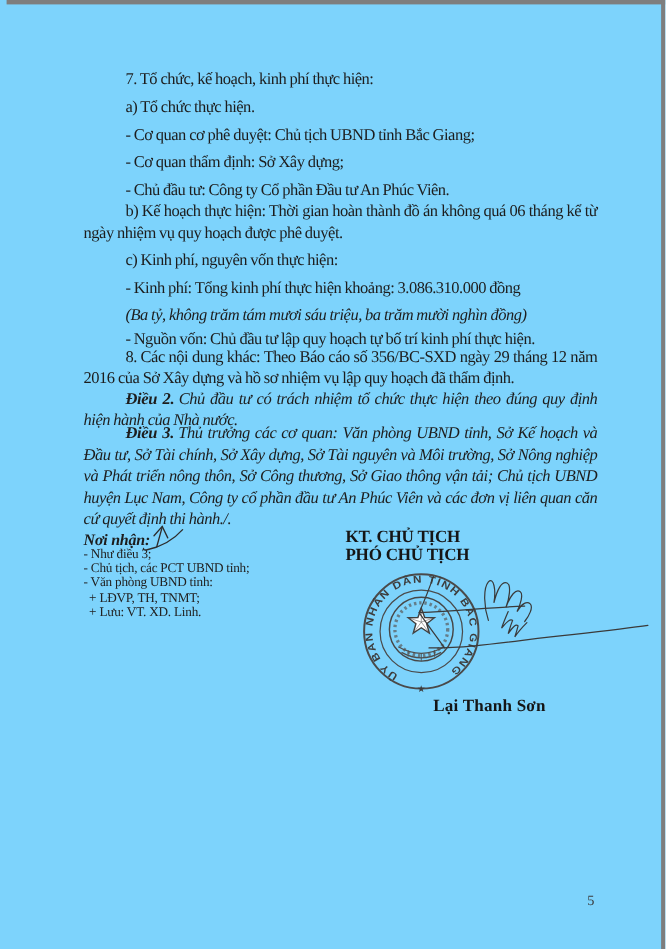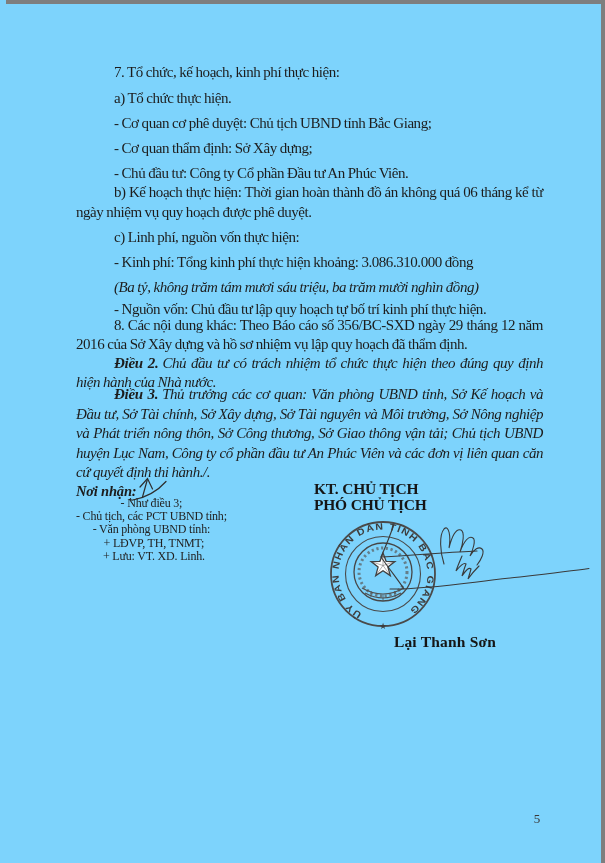--- a/index.html
+++ b/index.html
@@ -57,21 +57,20 @@
     position: absolute; left: 76px; top: 483px;
     font-weight: bold; font-style: italic;
     font-size: 14.5px; line-height: 16px;
     letter-spacing: -0.2px;
   }
   .recipients {
     position: absolute; left: 76px; top: 497px;
     font-size: 12px; line-height: 13.2px;
     letter-spacing: -0.2px;
     color: #222;
-    text-align: center;
   }
   .recipients .plus { padding-left: 5px; }
   
   .sign-titles {
     position: absolute; left: 314px; top: 481px; width: 262px;
     text-align: left;
     font-weight: bold; font-size: 15.5px; line-height: 15.5px;
     letter-spacing: -0.2px;
     color: #151515;
   }
@@ -106,21 +105,21 @@
 
   <div class="edge-top"></div>
   <div class="edge-right"></div>
 
   <p class="para p1">7. Tổ chức, kế hoạch, kinh phí thực hiện:</p>
   <p class="para p2">a) Tổ chức thực hiện.</p>
   <p class="para p3">- Cơ quan cơ phê duyệt: Chủ tịch UBND tỉnh Bắc Giang;</p>
   <p class="para p4">- Cơ quan thẩm định: Sở Xây dựng;</p>
   <p class="para p5">- Chủ đầu tư: Công ty Cổ phần Đầu tư An Phúc Viên.</p>
   <p class="para p6">b) Kế hoạch thực hiện: Thời gian hoàn thành đồ án không quá 06 tháng kể từ ngày nhiệm vụ quy hoạch được phê duyệt.</p>
-  <p class="para p7">c) Linh phí, nguồn vốn thực hiện:</p>
+  <p class="para p7">c) Kinh phí, nguyên vốn thực hiện:</p>
   <p class="para p8">- Kinh phí: Tổng kinh phí thực hiện khoảng: 3.086.310.000 đồng</p>
   <p class="para p9">(Ba tỷ, không trăm tám mươi sáu triệu, ba trăm mười nghìn đồng)</p>
   <p class="para p10">- Nguồn vốn: Chủ đầu tư lập quy hoạch tự bố trí kinh phí thực hiện.</p>
   <p class="para p11">8. Các nội dung khác: Theo Báo cáo số 356/BC-SXD ngày 29 tháng 12 năm 2016 của Sở Xây dựng và hồ sơ nhiệm vụ lập quy hoạch đã thẩm định.</p>
   <p class="para p12"><b class="lead">Điều 2.</b><span>Chủ đầu tư có trách nhiệm tổ chức thực hiện theo đúng quy định hiện hành của Nhà nước.</span></p>
   <p class="para p13"><b class="lead">Điều 3.</b><span>Thủ trưởng các cơ quan: Văn phòng UBND tỉnh, Sở Kế hoạch và Đầu tư, Sở Tài chính, Sở Xây dựng, Sở Tài nguyên và Môi trường, Sở Nông nghiệp và Phát triển nông thôn, Sở Công thương, Sở Giao thông vận tải; Chủ tịch UBND huyện Lục Nam, Công ty cổ phần đầu tư An Phúc Viên và các đơn vị liên quan căn cứ quyết định thi hành./.</span></p>
 
   <div class="recipients-head">Nơi nhận:</div>
   <div class="recipients">
     <div>- Như điều 3;</div>

